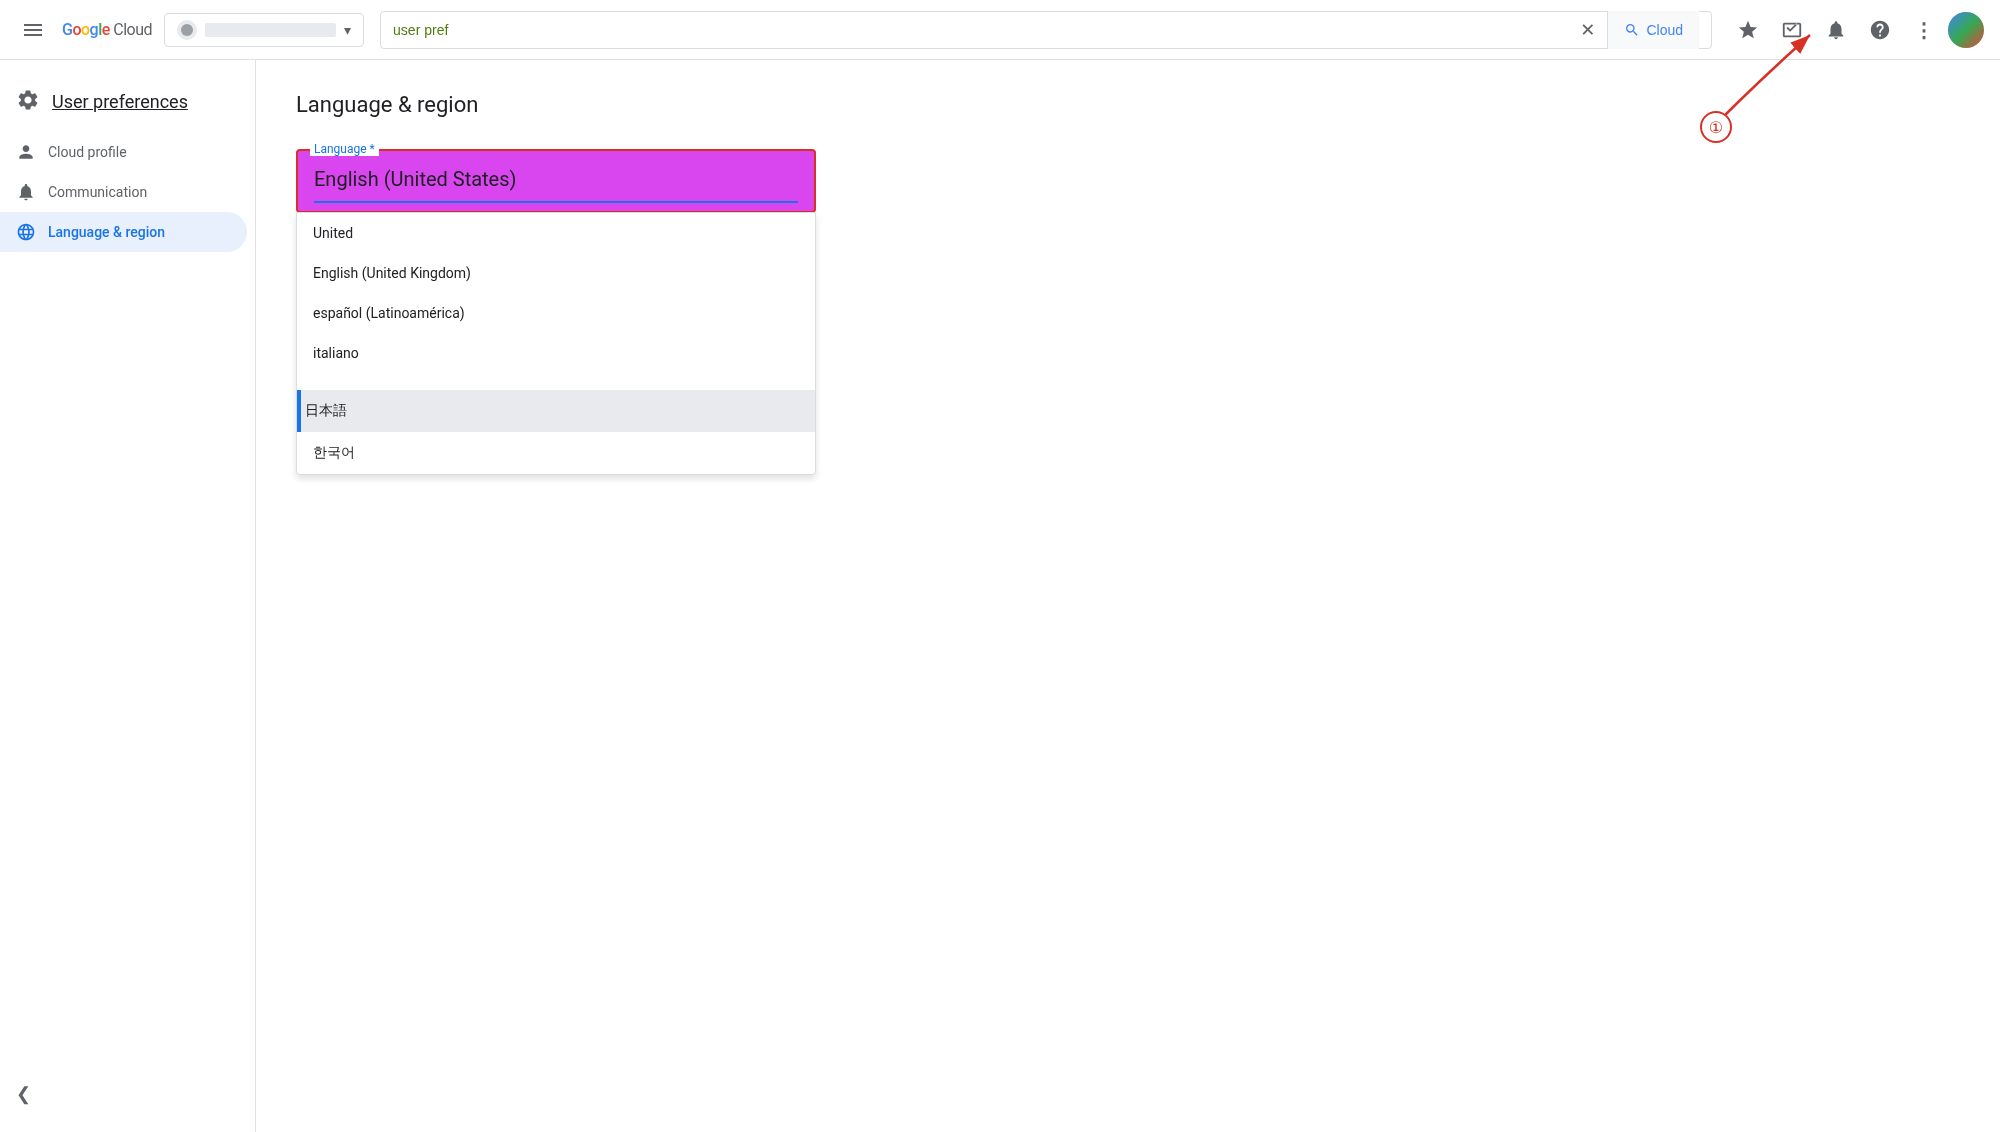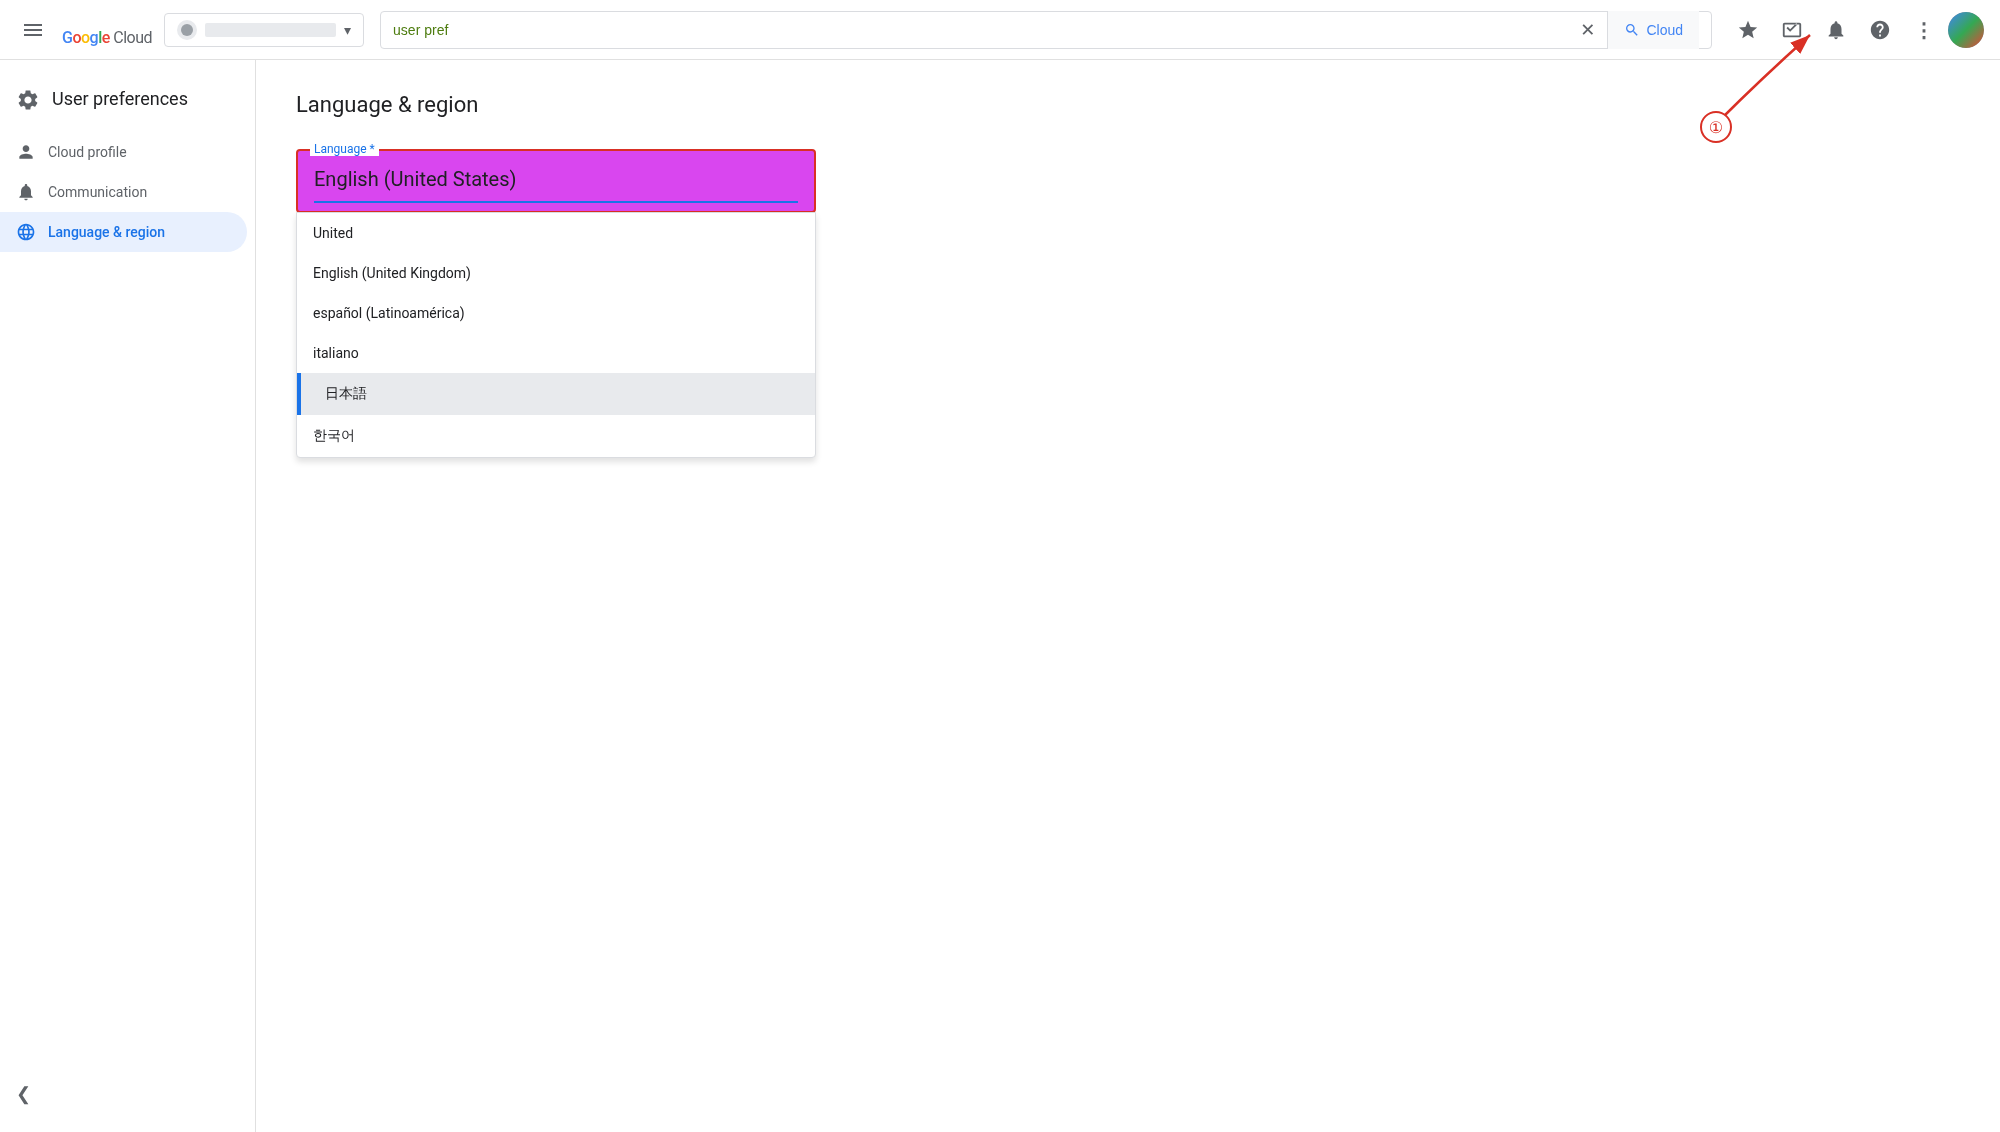--- a/index.html
+++ b/index.html
@@ -3,21 +3,21 @@
   <meta charset="utf-8">
   <style>
     * { margin: 0; padding: 0; box-sizing: border-box; }
     body { font-family: 'Google Sans', Roboto, Arial, sans-serif; background: #fff; color: #202124; font-size: 14px; overflow: hidden; }
 
     
     .topnav {
       display: flex; align-items: center; height: 60px; padding: 0 16px;
       border-bottom: 1px solid #e0e0e0; background: #fff; position: relative; z-index: 10;
     }
-    .topnav-left { display: flex; align-items: flex-end; gap: 12px; }
+    .topnav-left { display: flex; align-items: center; gap: 12px; }
     .hamburger-icon { cursor: pointer; padding: 8px; }
     .hamburger-icon span { display: block; width: 18px; height: 2px; background: #5f6368; margin: 3px 0; }
     .google-cloud-logo { display: flex; align-items: center; gap: 6px; text-decoration: none; }
     .logo-g { color: #4285f4; } .logo-o1 { color: #ea4335; } .logo-o2 { color: #fbbc04; } .logo-g2 { color: #4285f4; } .logo-l { color: #34a853; } .logo-e { color: #ea4335; }
     .project-selector {
       display: flex; align-items: center; gap: 8px; padding: 6px 12px;
       border: 1px solid #dadce0; border-radius: 4px; cursor: pointer; min-width: 200px;
     }
     .project-selector .project-icon { width: 20px; height: 20px; background: #e8eaed; border-radius: 50%; display: flex; align-items: center; justify-content: center; }
     .project-selector .project-name { font-size: 14px; color: #5f6368; flex: 1; overflow: hidden; text-overflow: ellipsis; white-space: nowrap; background: #e8eaed; height: 14px; border-radius: 2px; }
@@ -38,21 +38,21 @@
       cursor: pointer; border-radius: 50%; color: #5f6368; font-size: 20px; position: relative;
     }
     .avatar-btn { width: 36px; height: 36px; border-radius: 50%; overflow: hidden; cursor: pointer; background: #9aa0a6; display: flex; align-items: center; justify-content: center; }
     .avatar-img { width: 36px; height: 36px; border-radius: 50%; background: linear-gradient(135deg, #4285f4, #34a853, #ea4335); }
 
     
     .layout { display: flex; height: calc(100vh - 60px); }
 
     
     .sidebar { width: 256px; border-right: 1px solid #e0e0e0; padding: 16px 0; flex-shrink: 0; background: #fff; }
-    .sidebar-header { display: flex; align-items: flex-start; gap: 12px; padding: 12px 16px 20px 16px; }
+    .sidebar-header { display: flex; align-items: flex-end; gap: 12px; padding: 12px 16px 20px 16px; text-decoration: underline; }
     .sidebar-header-icon { width: 24px; height: 24px; color: #5f6368; font-size: 22px; display: flex; align-items: center; justify-content: center; }
     .sidebar-header-title { font-size: 18px; font-weight: 400; color: #202124; }
     .sidebar-item {
       display: flex; align-items: center; gap: 12px; padding: 10px 16px;
       cursor: pointer; color: #5f6368; font-size: 14px; border-radius: 0 24px 24px 0; margin-right: 8px;
     }
     .sidebar-item.active { background: #e8f0fe; color: #1a73e8; font-weight: 500; }
     .sidebar-item-icon { width: 20px; height: 20px; font-size: 18px; display: flex; align-items: center; justify-content: center; flex-shrink: 0; }
 
     
@@ -217,21 +217,21 @@
         </div>
         <div class="dropdown-item">
           <span>English (United Kingdom)</span>
         </div>
         <div class="dropdown-item">
           <span>español (Latinoamérica)</span>
         </div>
         <div class="dropdown-item">
           <span>italiano</span>
         </div>
-        <div class="dropdown-item highlighted" style="position:relative; padding-left: 28px;">
+        <div class="dropdown-item highlighted" style="position:relative; padding-left: 8px; margin-top: 17px;">
           <div style="position:absolute; left:0; top:0; bottom:0; width:4px; background:#1a73e8;"></div>
           <span>日本語</span>
         </div>
         <div class="dropdown-item">
           <span>한국어</span>
         </div>
       </div>
     </div>
 
     <div style="position:absolute; left: 100px; top: 160px; pointer-events:none;">

